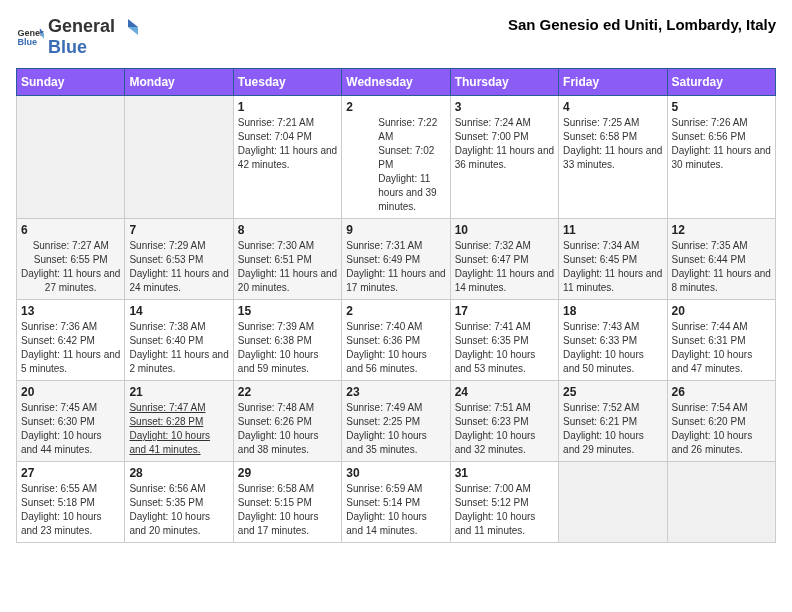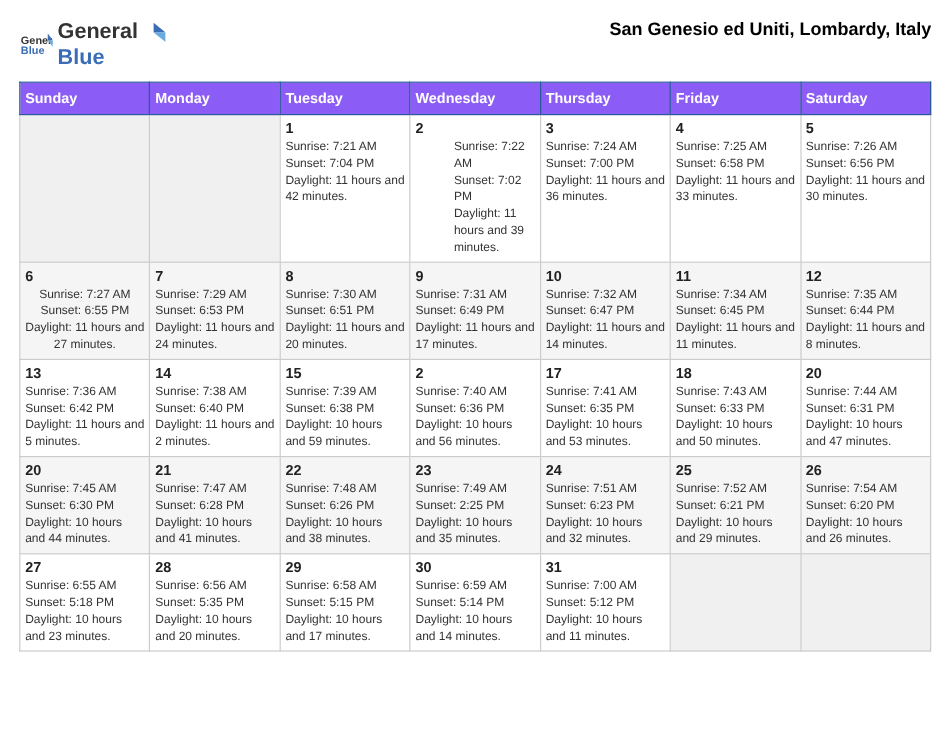--- a/index.html
+++ b/index.html
@@ -260,21 +260,21 @@
       </tr>
       <tr>
         <td>
           <div class="day-num">20</div>
           <div class="day-info" style="white-space: pre-line;">Sunrise: 7:45 AM
 Sunset: 6:30 PM
 Daylight: 10 hours and 44 minutes.</div>
         </td>
         <td>
           <div class="day-num">21</div>
-          <div class="day-info" style="white-space: pre-line;">Sunrise: 7:47 AM
+          <div class="day-info" style="white-space: pre-line; text-decoration: underline;">Sunrise: 7:47 AM
 Sunset: 6:28 PM
 Daylight: 10 hours and 41 minutes.</div>
         </td>
         <td>
           <div class="day-num">22</div>
           <div class="day-info" style="white-space: pre-line;">Sunrise: 7:48 AM
 Sunset: 6:26 PM
 Daylight: 10 hours and 38 minutes.</div>
         </td>
         <td>

